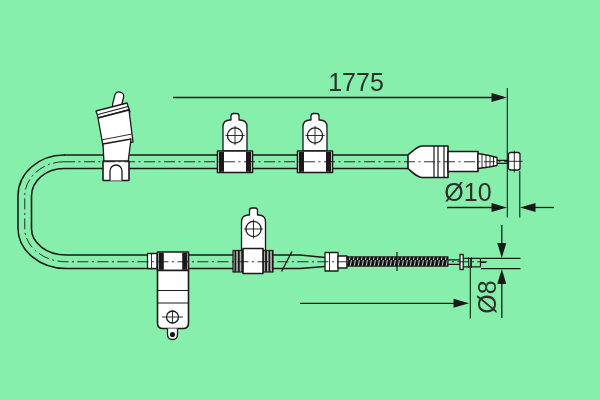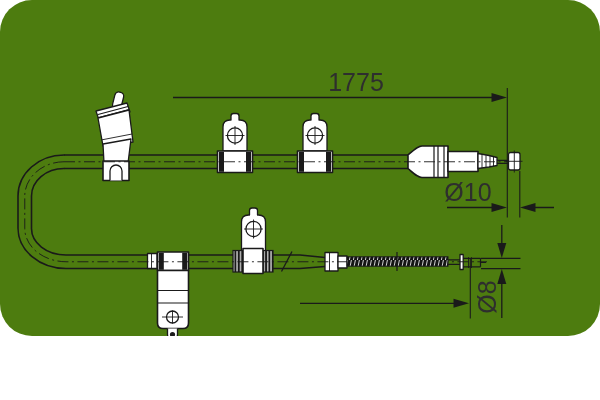--- a/index.html
+++ b/index.html
@@ -1,17 +1,17 @@
 <!DOCTYPE html>
 <html><head>
 <meta charset="utf-8">
 <style>
   html,body{margin:0;padding:0;background:#fff;}
-  .stage{width:600px;height:336px;background:#4d7c0f;position:relative;overflow:hidden;
-         font-family:"Liberation Sans", sans-serif;border-radius:32px;}
+  .stage{width:600px;height:400px;background:#86efac;position:relative;overflow:hidden;
+         font-family:"Liberation Sans", sans-serif;}
   svg{display:block;}
   .ol  {fill:none;stroke:#1a1a1a;stroke-width:1.6;stroke-linejoin:round;stroke-linecap:butt;}
   .olr {fill:none;stroke:#1a1a1a;stroke-width:1.6;stroke-linejoin:round;stroke-linecap:round;}
   .wf  {fill:#ffffff;stroke:#1a1a1a;stroke-width:1.6;stroke-linejoin:round;}
   .wf2 {fill:#ffffff;stroke:#1a1a1a;stroke-width:1.3;stroke-linejoin:round;}
   .thin{fill:none;stroke:#1a1a1a;stroke-width:0.9;}
   .med {fill:none;stroke:#1a1a1a;stroke-width:1.2;}
   .dk  {fill:#1a1a1a;stroke:none;}
   .cl  {fill:none;stroke:#1a1a1a;stroke-width:0.9;stroke-dasharray:11 3.5 2 3.5;}
   .dim {fill:none;stroke:#1a1a1a;stroke-width:1.3;}

